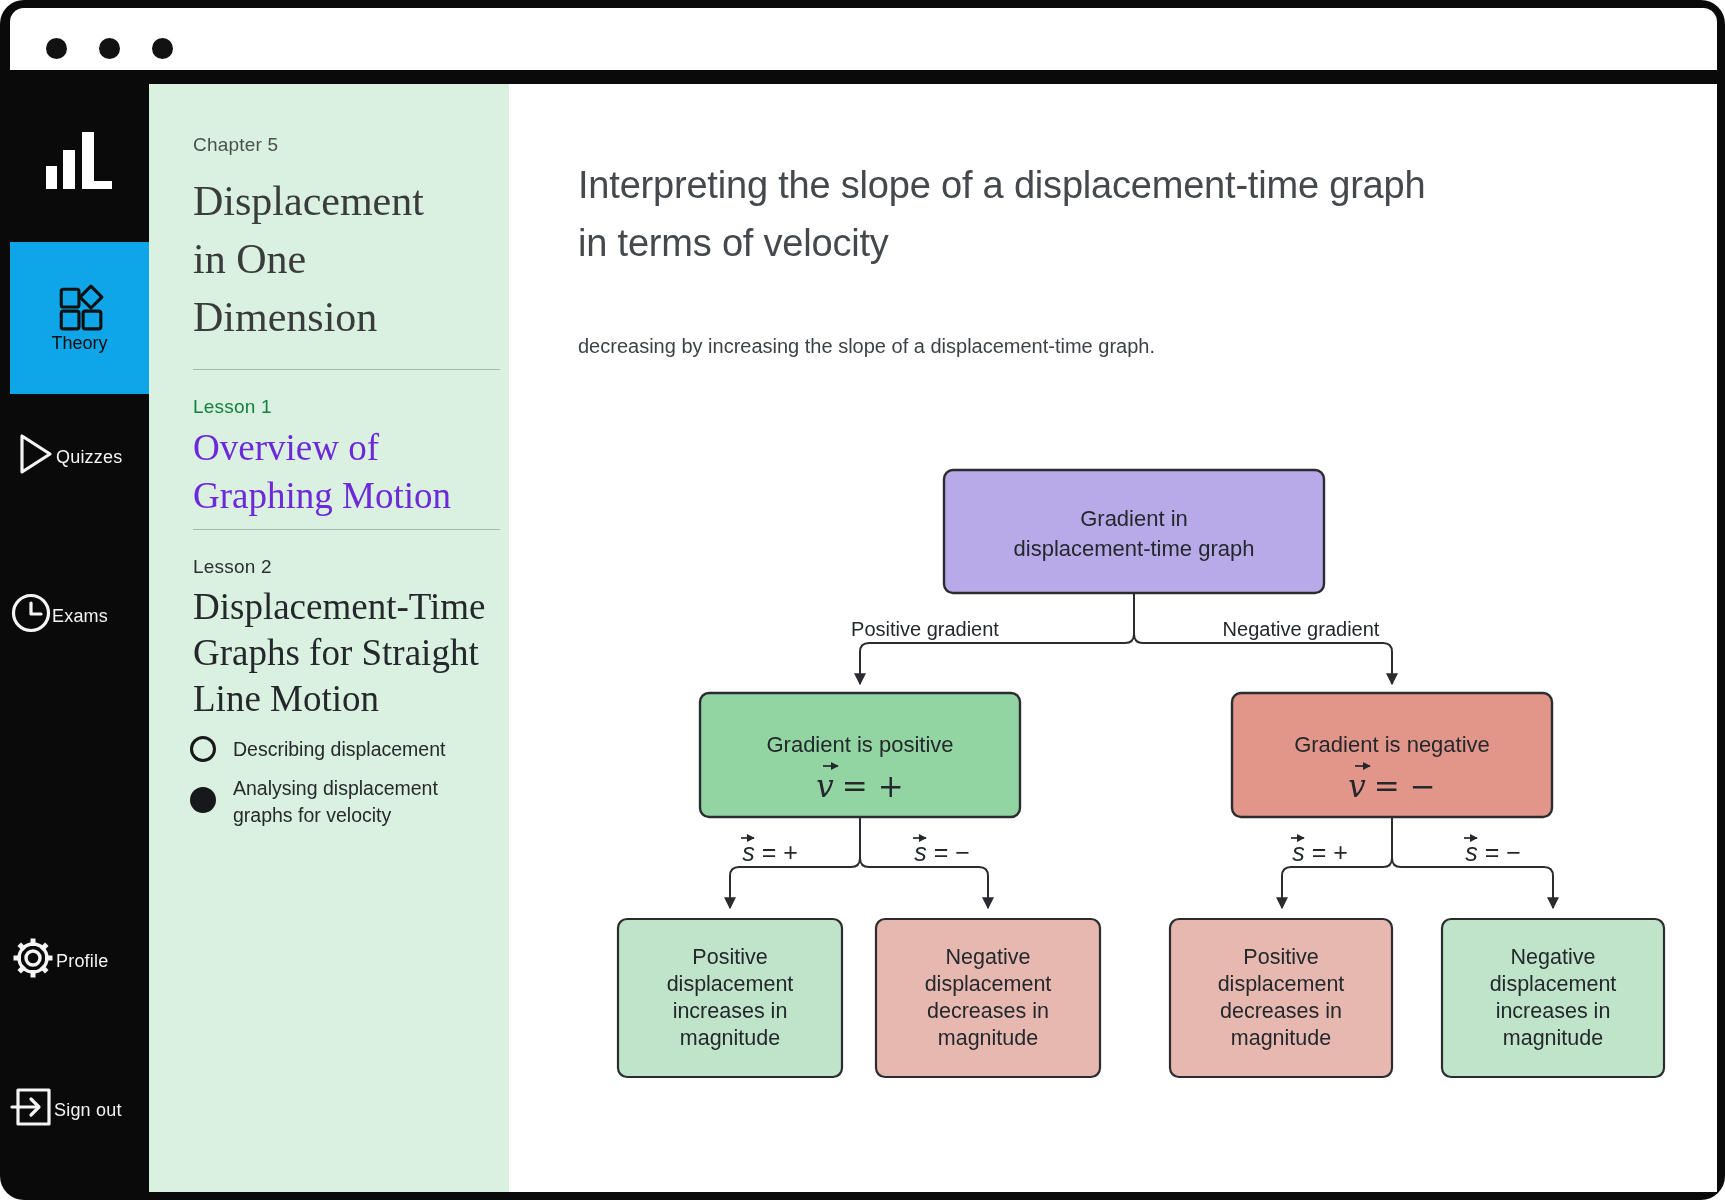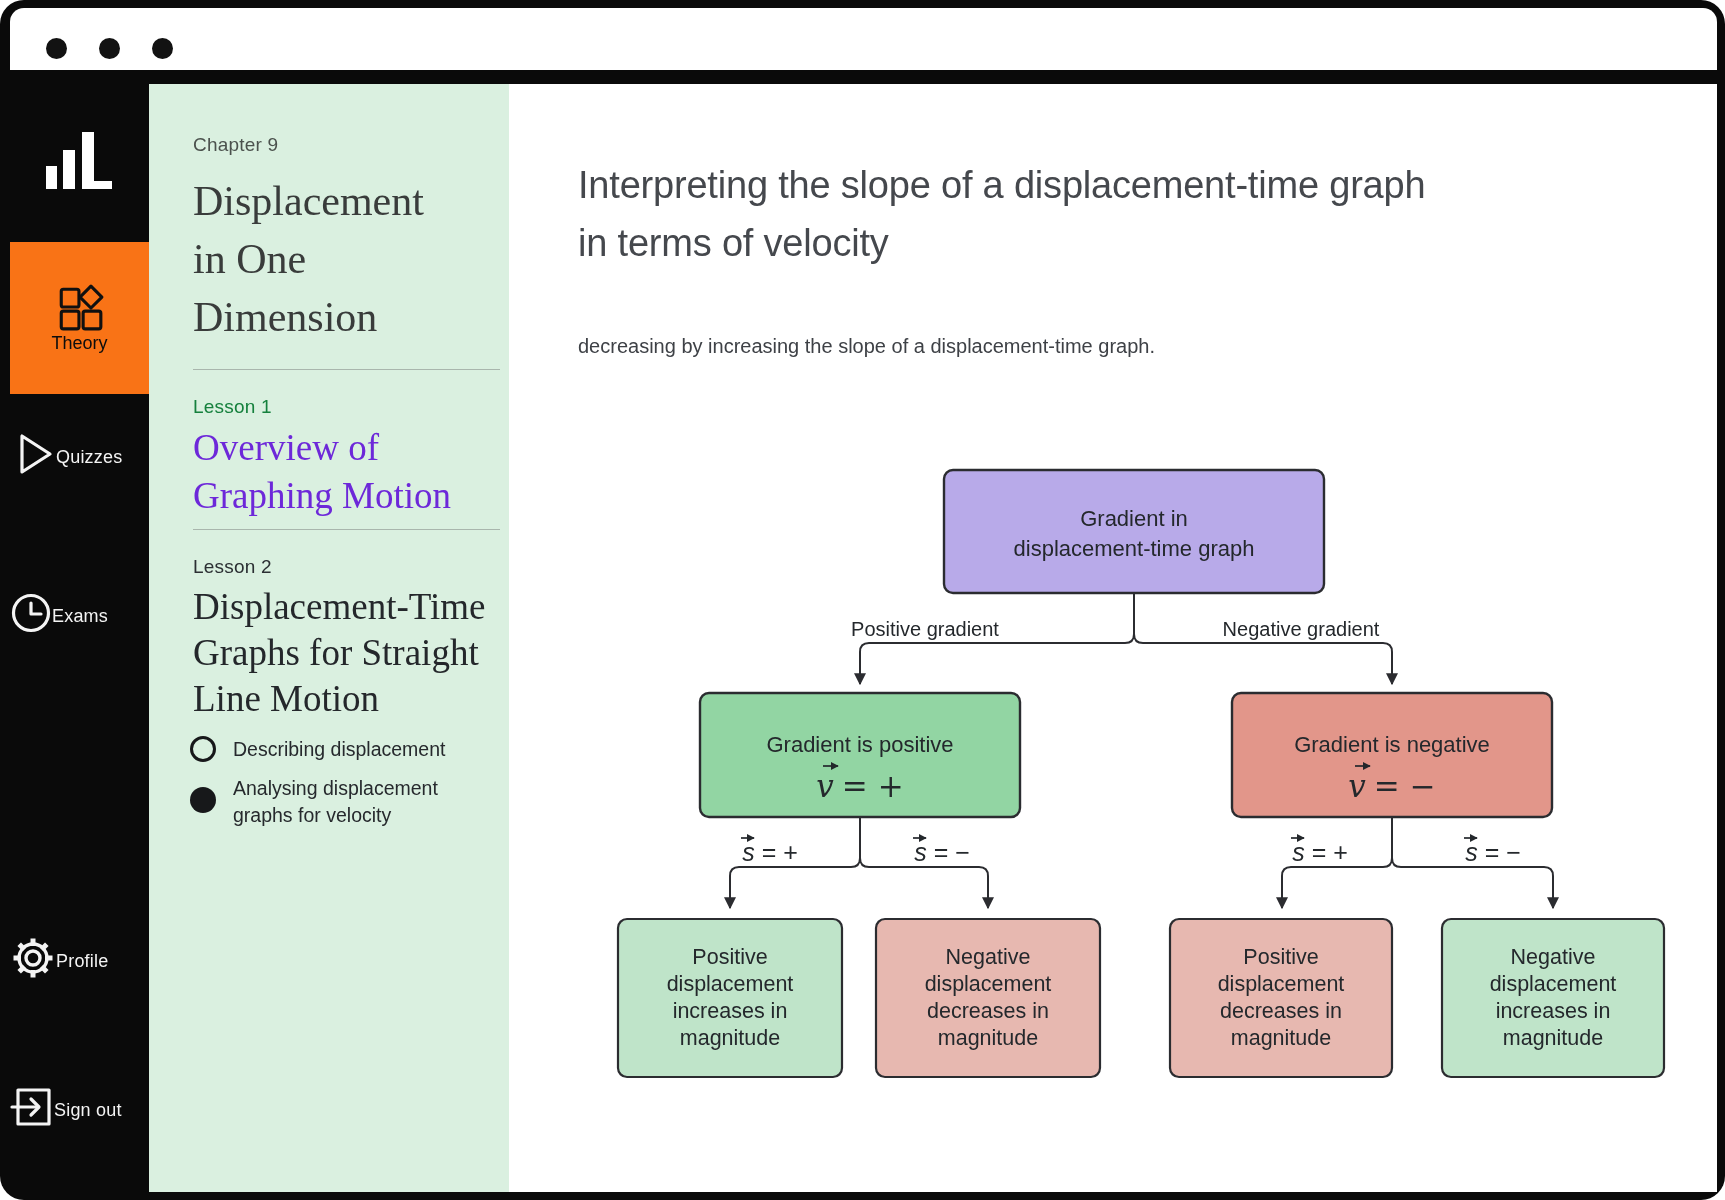--- a/index.html
+++ b/index.html
@@ -67,21 +67,21 @@
 
         <div class="side-logo">
           <svg width="67" height="58" viewBox="0 0 67 58">
             <rect x="0" y="34" width="11" height="23" fill="#ffffff"></rect>
             <rect x="17" y="18" width="12" height="39" fill="#ffffff"></rect>
             <rect x="36" y="0" width="12" height="57" fill="#ffffff"></rect>
             <rect x="36" y="49" width="30" height="8" fill="#ffffff"></rect>
           </svg>
         </div>
 
-        <div class="theory-tile" style="background:#f97316;">
+        <div class="theory-tile" style="background:#0ea5e9;">
           <svg width="50" height="50" viewBox="0 0 48 48">
             <g class="ic" stroke="#101010" stroke-width="3">
               <rect x="6" y="6" width="17" height="17" rx="2"></rect>
               <rect x="6" y="27" width="17" height="17" rx="2"></rect>
               <rect x="27" y="27" width="17" height="17" rx="2"></rect>
               <polygon points="34.5,3 45,13.5 34.5,24 24,13.5"></polygon>
             </g>
           </svg>
           <span class="lbl" style="color:#0d0d0d;">Theory</span>
         </div>
@@ -126,21 +126,21 @@
             <rect class="ic" x="8" y="5" width="31" height="34" stroke="#f4f4f4" stroke-width="3.2"></rect>
             <path class="ic" d="M2 22 H28" stroke="#f4f4f4" stroke-width="3.2"></path>
             <path class="ic" d="M21 14 L29 22 L21 30" stroke="#f4f4f4" stroke-width="3.2"></path>
           </svg>
           <span class="lbl">Sign out</span>
         </div>
       </div>
 
       <div class="panel" style="background:#daf0e0;">
         <div class="inner">
-          <div class="kicker" style="top:50px;">Chapter 9</div>
+          <div class="kicker" style="top:50px;">Chapter 5</div>
 
           <div class="serif-title chapter-title">
             <div>Displacement</div>
             <div>in One</div>
             <div>Dimension</div>
           </div>
 
           <div class="divider" style="top:285px;"></div>
 
           <div class="kicker" style="top:312px; color:#15803d;">Lesson 1</div>

